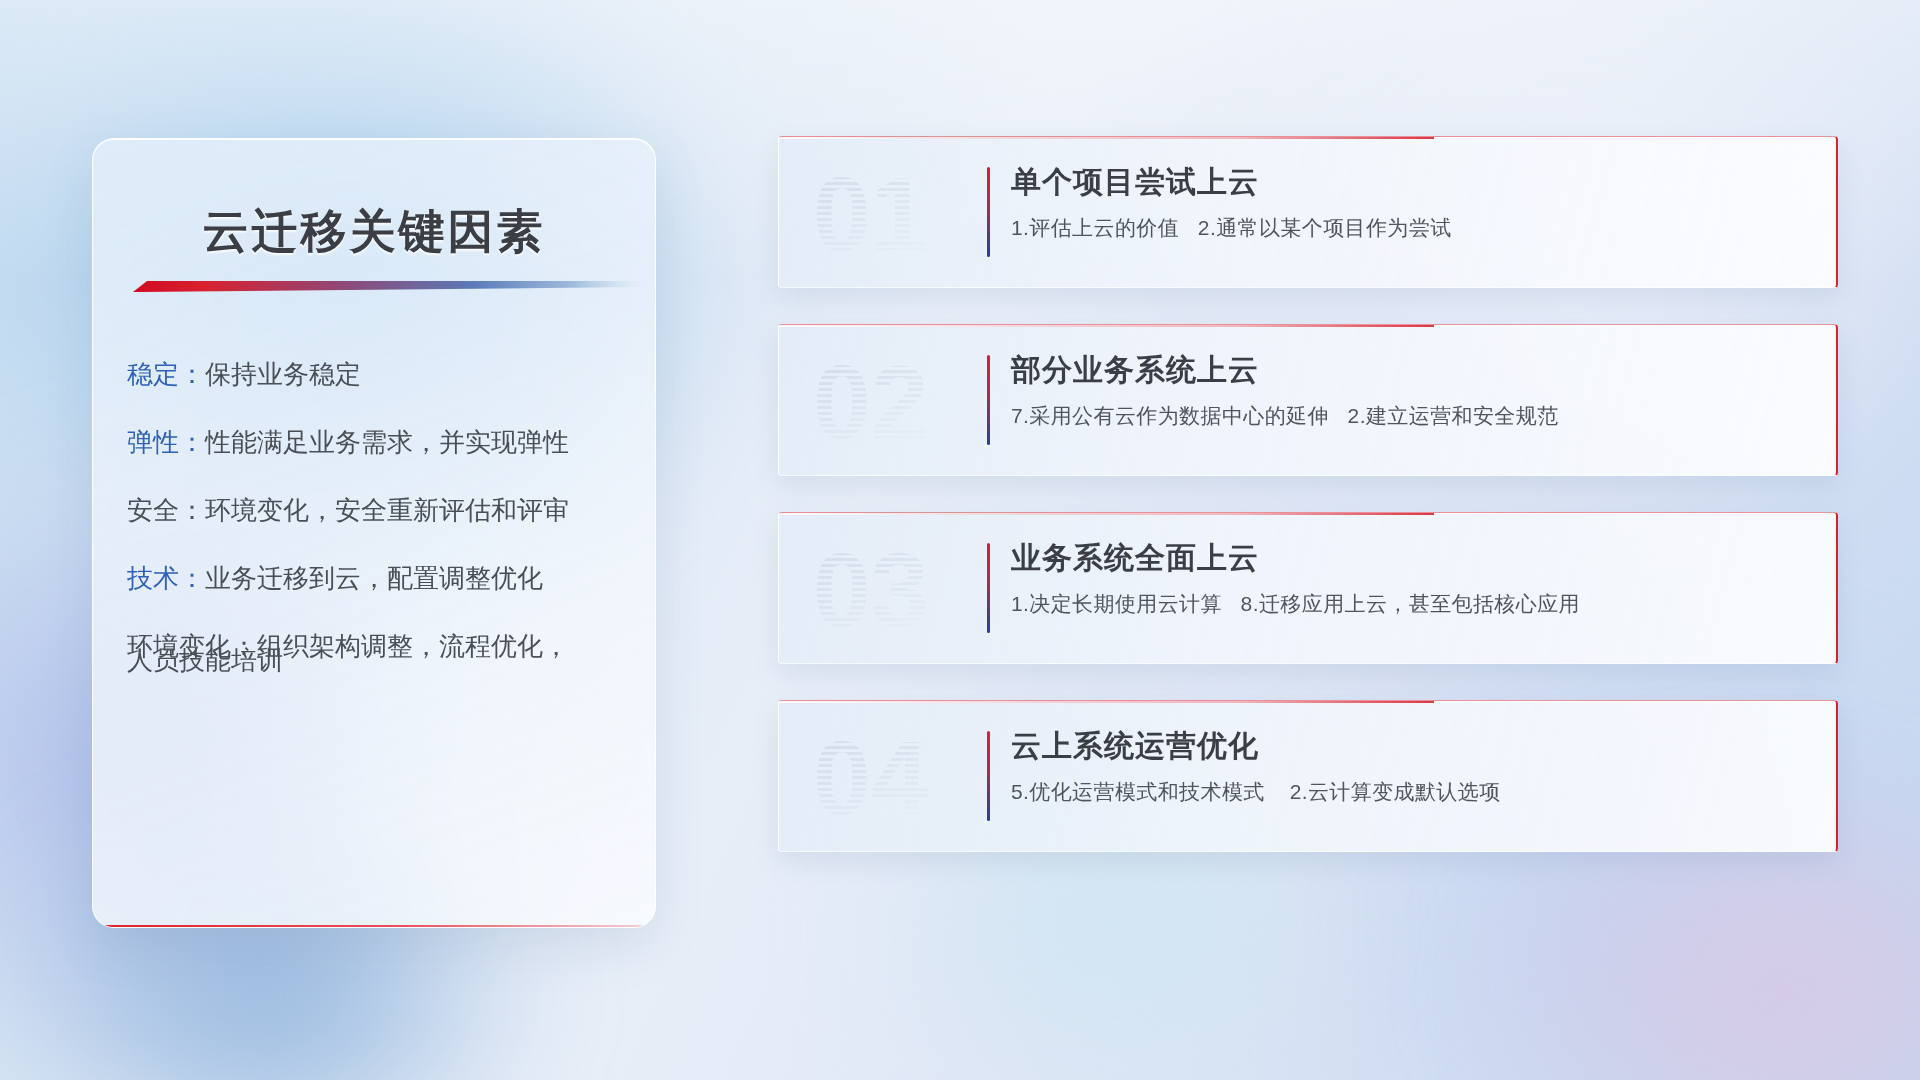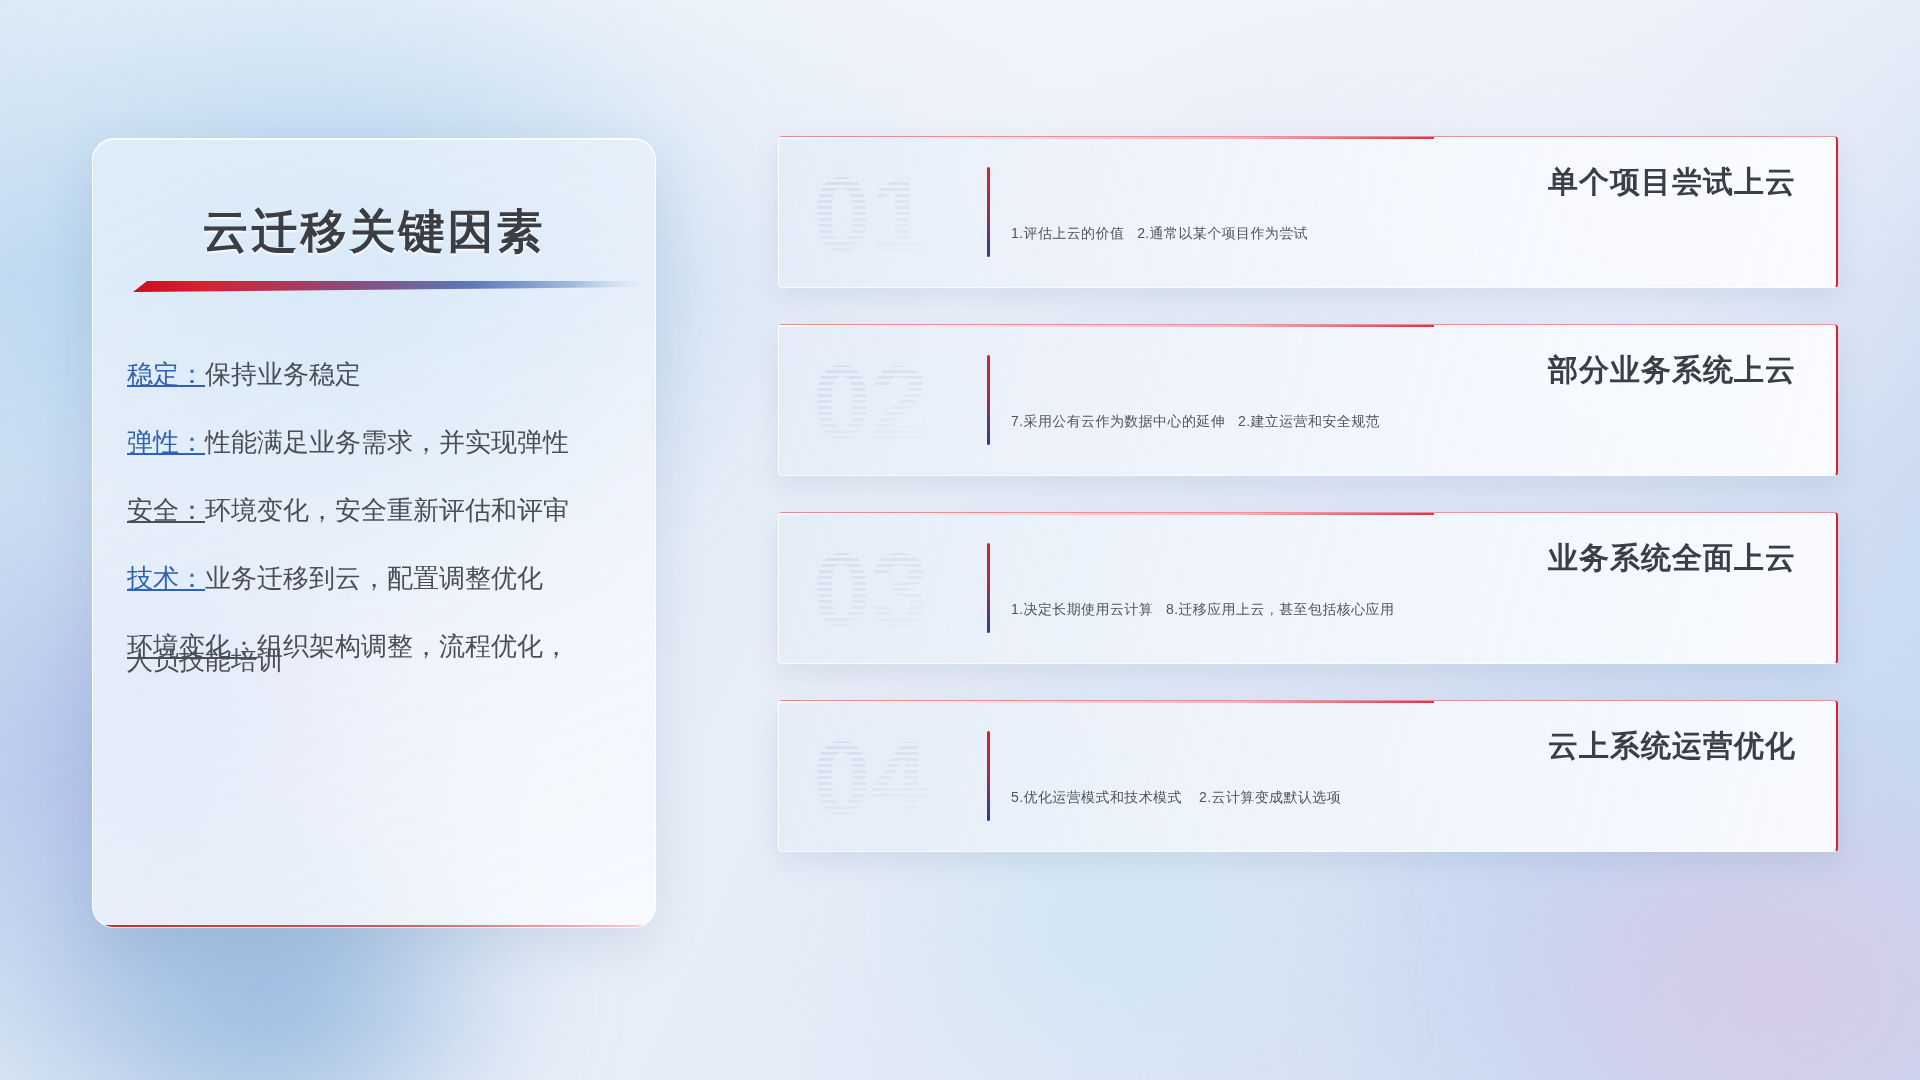--- a/index.html
+++ b/index.html
@@ -93,21 +93,21 @@
   }
   .factor-row{
     display:block;
     font-size:26px;
     color:#4a4f56;
     line-height:1.0;
     margin-bottom:42px;
     white-space:nowrap;
   }
   .factor-row:last-child{ margin-bottom:0; }
-  .factor-label{ color:#2f62b5;text-decoration:underline; }
+  .factor-label{ color:#2f62b5; }
   .factor-label.plain{ color:#4a4f56; }
   .factor-text{ color:#4a4f56; }
   .factor-cont{ display:block; font-size:26px; color:#4a4f56; margin-top:-12px; }
 
   
   .steps{ position:absolute; left:778px; top:136px; width:1060px; }
   .step-card{
     position:relative;
     height:152px;
     margin-bottom:36px;
@@ -135,25 +135,24 @@
   .divider{
     position:absolute; left:208px; top:30px; bottom:30px; width:3px;
     background:linear-gradient(180deg,#d8212f 0%,#a33047 45%,#24409a 100%);
     border-radius:2px;
   }
 
   .step-body{ position:absolute; left:232px; right:40px; top:26px; }
   .step-heading{
     font-size:30px; font-weight:bold; color:#3b3f45; letter-spacing:1px;
     line-height:1.25;
-    text-align:right;
   }
   .step-sub{
-    margin-top:24px;
-    font-size:14px; color:#50555c; letter-spacing:.4px;
+    margin-top:13px;
+    font-size:21px; color:#50555c; letter-spacing:.4px;
     white-space:pre;
   }
 </style>
 </head>
 <body>
 
 <div class="bg">
   <div class="layer bg-base"></div>
   <div class="bg-blob1"></div>
   <div class="bg-blob2"></div>

